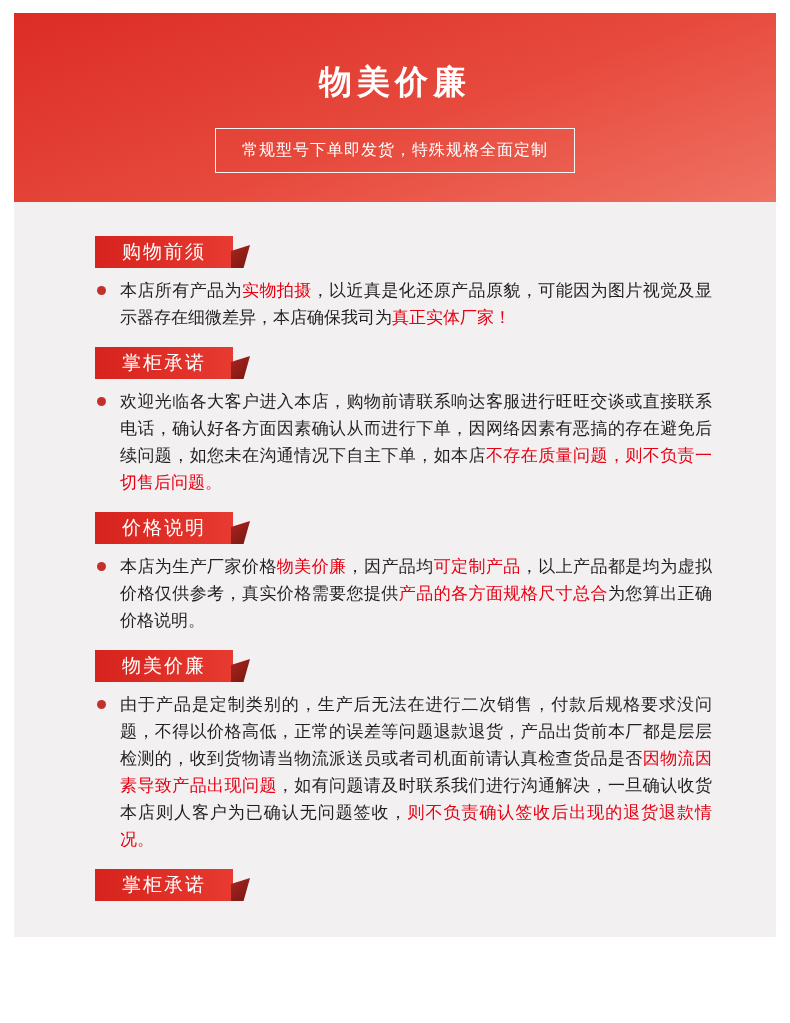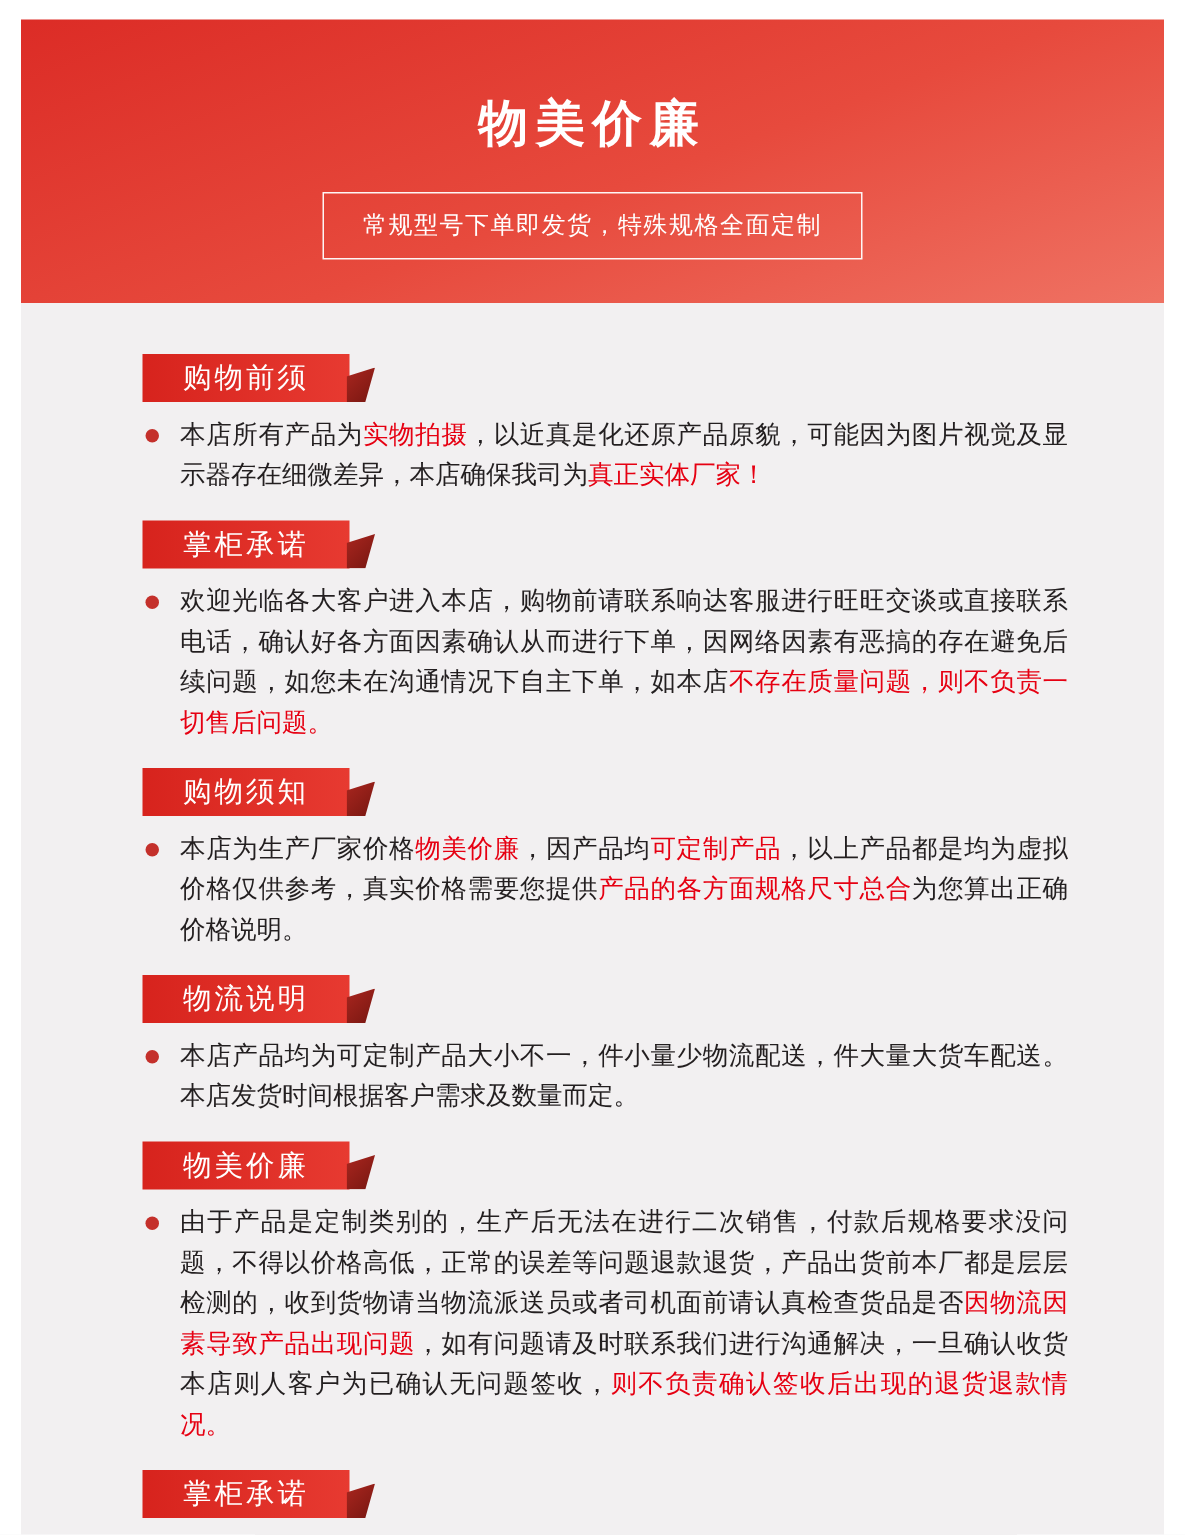--- a/index.html
+++ b/index.html
@@ -102,25 +102,22 @@
 
   <div class="content">
     <div id="sections-root">
         <div class="section"><div class="ribbon-wrap"><div class="ribbon">
               <span class="ribbon-label">购物前须</span>
             </div><span class="ribbon-fold"></span></div><div class="para"><span class="bullet"></span><span class="normal-run">本店所有产品为</span><span class="red-run">实物拍摄</span><span class="normal-run">，以近真是化还原产品原貌，可能因为图片视觉及显示器存在细微差异，本店确保我司为</span><span class="red-run">真正实体厂家！</span></div></div>
         <div class="section"><div class="ribbon-wrap"><div class="ribbon">
               <span class="ribbon-label">掌柜承诺</span>
             </div><span class="ribbon-fold"></span></div><div class="para"><span class="bullet"></span><span class="normal-run">欢迎光临各大客户进入本店，购物前请联系响达客服进行旺旺交谈或直接联系电话，确认好各方面因素确认从而进行下单，因网络因素有恶搞的存在避免后续问题，如您未在沟通情况下自主下单，如本店</span><span class="red-run">不存在质量问题，则不负责一切售后问题。</span></div></div>
         <div class="section"><div class="ribbon-wrap"><div class="ribbon">
-              <span class="ribbon-label">购物须知</span>
+              <span class="ribbon-label">价格说明</span>
             </div><span class="ribbon-fold"></span></div><div class="para"><span class="bullet"></span><span class="normal-run">本店为生产厂家价格</span><span class="red-run">物美价廉</span><span class="normal-run">，因产品均</span><span class="red-run">可定制产品</span><span class="normal-run">，以上产品都是均为虚拟价格仅供参考，真实价格需要您提供</span><span class="red-run">产品的各方面规格尺寸总合</span><span class="normal-run">为您算出正确价格说明。</span></div></div>
-        <div class="section"><div class="ribbon-wrap"><div class="ribbon">
-              <span class="ribbon-label">物流说明</span>
-            </div><span class="ribbon-fold"></span></div><div class="para"><span class="bullet"></span><span class="normal-run">本店产品均为可定制产品大小不一，件小量少物流配送，件大量大货车配送。本店发货时间根据客户需求及数量而定。</span></div></div>
         <div class="section"><div class="ribbon-wrap"><div class="ribbon">
               <span class="ribbon-label">物美价廉</span>
             </div><span class="ribbon-fold"></span></div><div class="para"><span class="bullet"></span><span class="normal-run">由于产品是定制类别的，生产后无法在进行二次销售，付款后规格要求没问题，不得以价格高低，正常的误差等问题退款退货，产品出货前本厂都是层层检测的，收到货物请当物流派送员或者司机面前请认真检查货品是否</span><span class="red-run">因物流因素导致产品出现问题</span><span class="normal-run">，如有问题请及时联系我们进行沟通解决，一旦确认收货本店则人客户为已确认无问题签收，</span><span class="red-run">则不负责确认签收后出现的退货退款情况。</span></div></div>
         <div class="section"><div class="ribbon-wrap"><div class="ribbon">
               <span class="ribbon-label">掌柜承诺</span>
             </div><span class="ribbon-fold"></span></div></div>
       </div>
   </div>
 
 </div>

